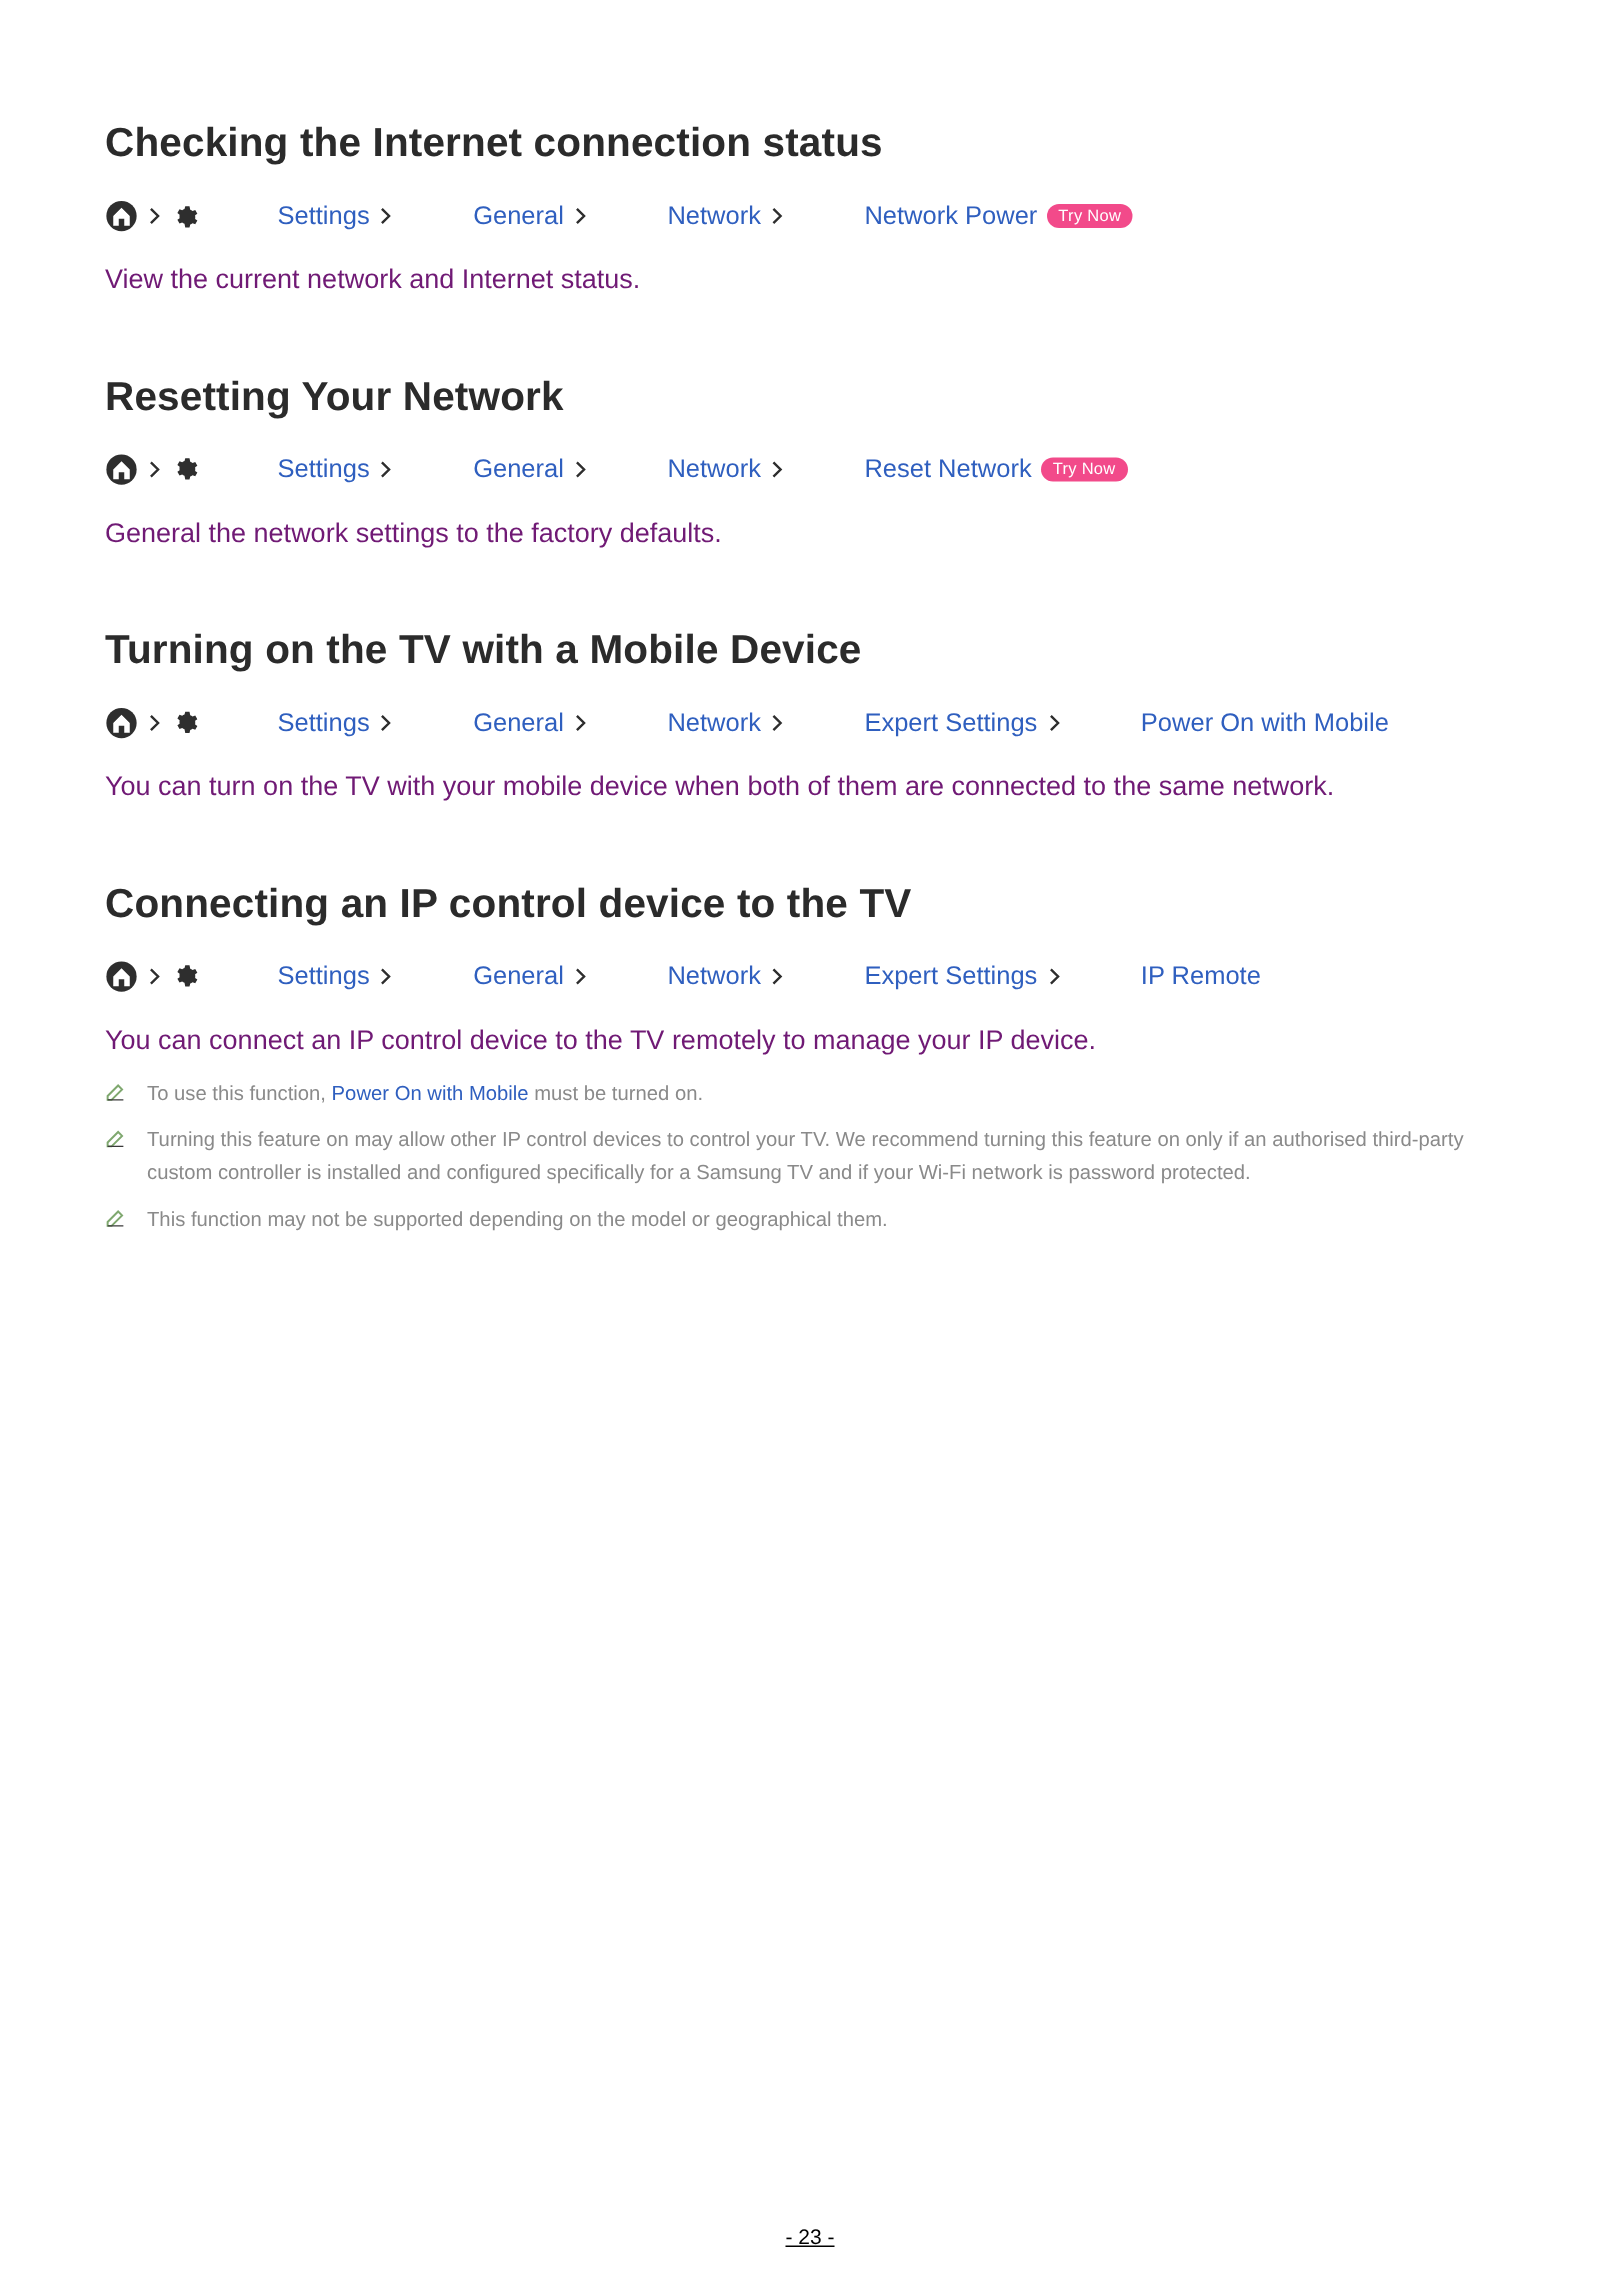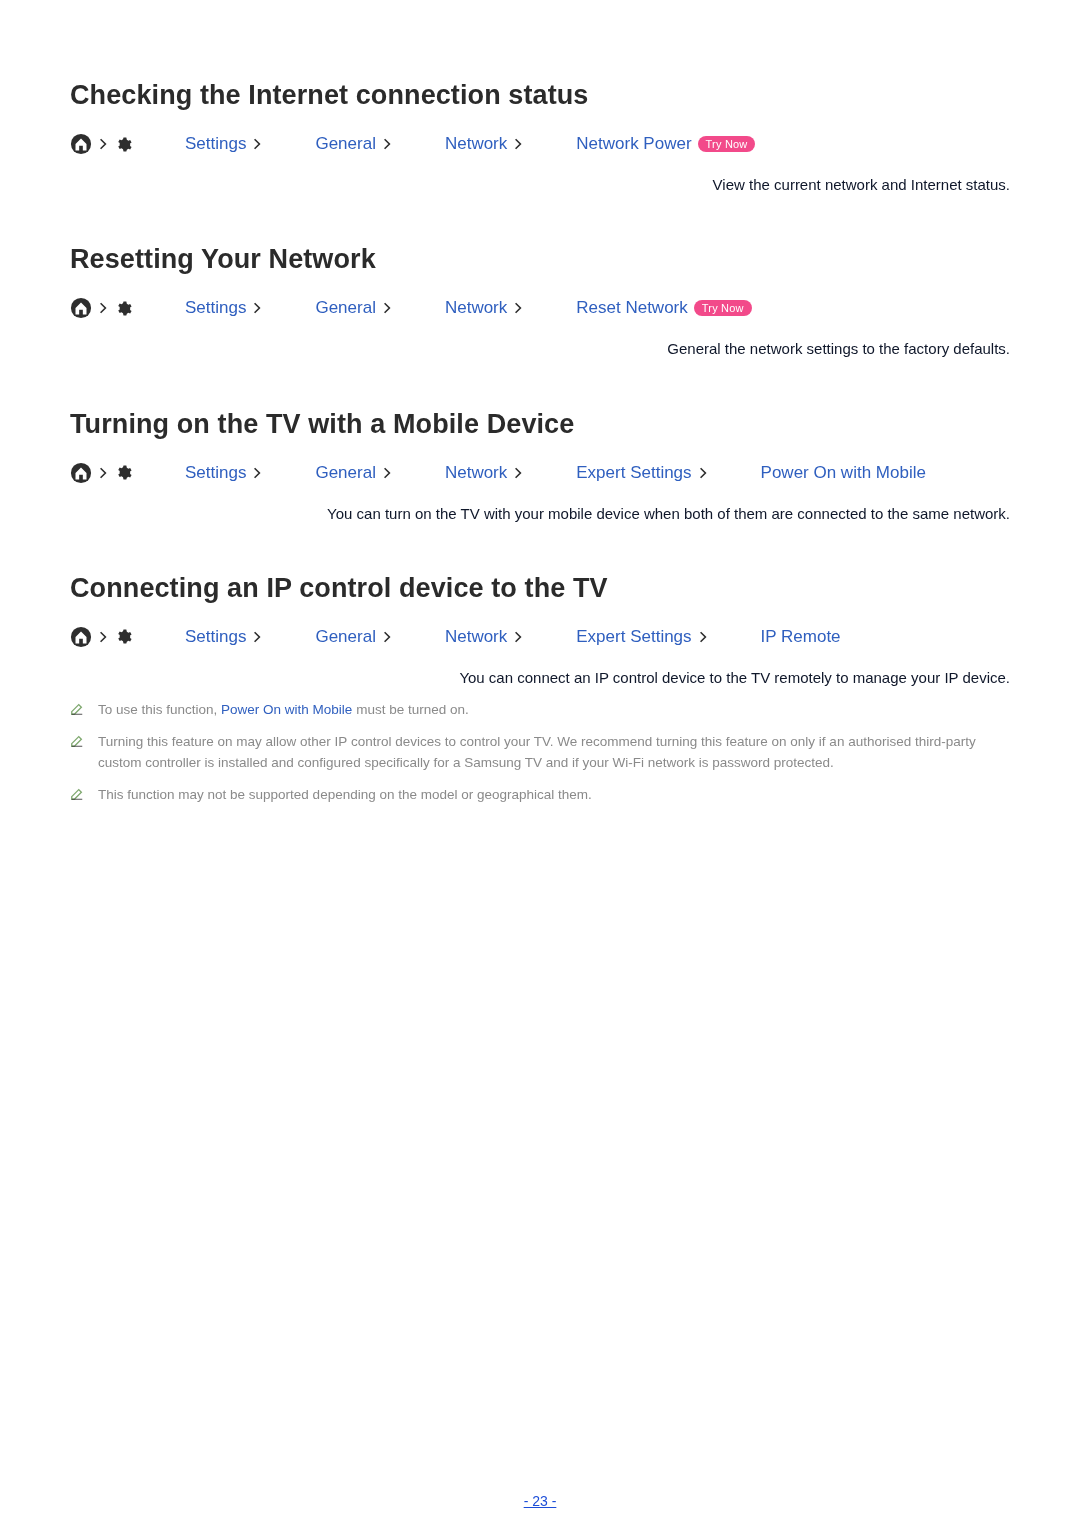--- a/index.html
+++ b/index.html
@@ -49,47 +49,46 @@
     align-items: center;
     background: linear-gradient(90deg,#f24a8a,#f24a8a);
     color: #fff;
     font-size: 11px;
     border-radius: 9px;
     padding: 2px 8px 2px 8px;
     font-weight: 400;
     letter-spacing: 0.2px;
   }
   .body-text {
-    font-size: 15px;
-    color: #0f172a;
+    font-size: 18px;
+    color: #701a75;
     line-height: 1.55;
     margin-bottom: 8px;
-    text-align: right;
   }
   .note {
     display: flex;
     gap: 12px;
     font-size: 13.5px;
     color: #8a8a8a;
     line-height: 1.6;
     margin-top: 10px;
   }
   .note .pencil-icon {
     flex: 0 0 16px;
     width: 16px; height: 16px;
     margin-top: 2px;
   }
   .note .link-inline { color: #2f5fbf; }
   .page-num {
     position: absolute;
-    bottom: 18px;
+    bottom: 28px;
     left: 0; right: 0;
     text-align: center;
     font-size: 14px;
-    color: #1d4ed8;
+    color: #000000;
     text-decoration: underline;
   }
 </style>
 </head>
 <body>
 
 <div class="section">
   <h2 class="h2">Checking the Internet connection status</h2>
   <div class="path">
     <span class="home-icon">

